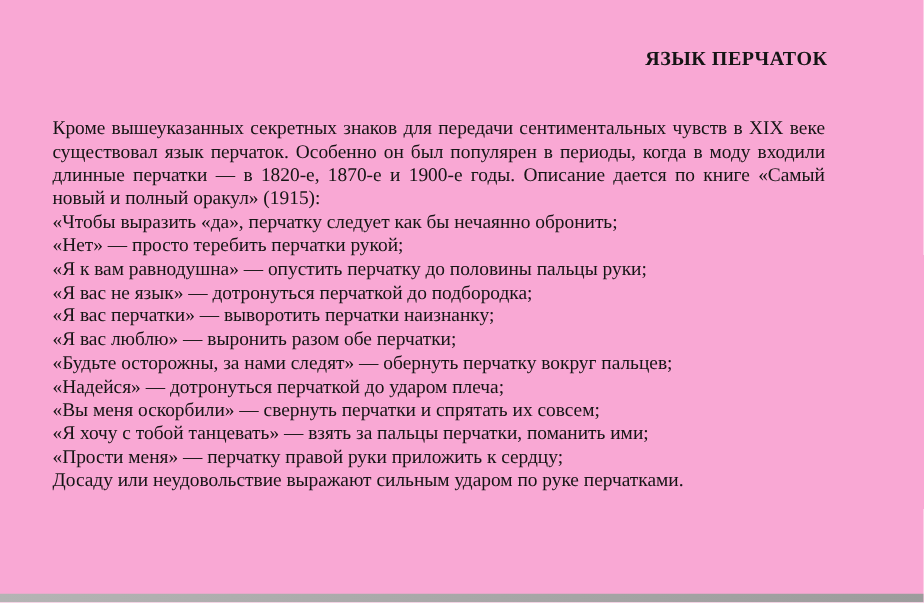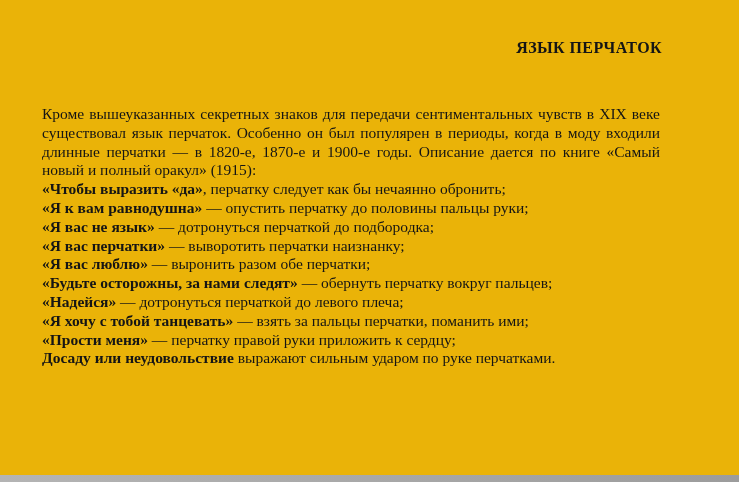--- a/index.html
+++ b/index.html
@@ -4,53 +4,53 @@
 <style>
   html, body {
     margin: 0;
     padding: 0;
     background: #ffffff;
   }
   .page {
     position: relative;
     width: 739px;
     height: 482px;
-    background: #eab308;
+    background: #f9a8d4;
     overflow: hidden;
     font-family: "Liberation Serif", "DejaVu Serif", serif;
     color: #151515;
   }
   .title {
     position: absolute;
     top: 39px;
     left: 42px;
     width: 620px;
     margin: 0;
     text-align: right;
     font-size: 16px;
     font-weight: bold;
     letter-spacing: 0.4px;
   }
   .content {
     position: absolute;
-    top: 105px;
+    top: 94px;
     left: 42px;
     width: 618px;
     font-size: 15.5px;
     line-height: 18.8px;
   }
   .intro {
     margin: 0;
     text-align: justify;
   }
   .entry {
     margin: 0;
   }
   .entry b {
-    font-weight: bold;
+    font-weight: normal;
   }
   .scan-shadow {
     position: absolute;
     left: 0;
     right: 0;
     bottom: 0;
     height: 7px;
     background: linear-gradient(to right, #b4b4b4, #9c9c9c);
   }
 </style>
@@ -58,26 +58,28 @@
 <body>
 
 <div class="page">
 
   <h1 class="title">ЯЗЫК ПЕРЧАТОК</h1>
 
   <div class="content">
     <p class="intro">Кроме вышеуказанных секретных знаков для передачи сентиментальных чувств в XIX веке существовал язык перчаток. Особенно он был популярен в периоды, когда в моду входили длинные перчатки — в 1820-е, 1870-е и 1900-е годы. Описание дается по книге «Самый новый и полный оракул» (1915):</p>
 
     <p class="entry"><b>«Чтобы выразить «да»</b><span>, перчатку следует как бы нечаянно обронить;</span></p>
+    <p class="entry"><b>«Нет»</b><span> — просто теребить перчатки рукой;</span></p>
     <p class="entry"><b>«Я к вам равнодушна»</b><span> — опустить перчатку до половины пальцы руки;</span></p>
     <p class="entry"><b>«Я вас не язык»</b><span> — дотронуться перчаткой до подбородка;</span></p>
     <p class="entry"><b>«Я вас перчатки»</b><span> — выворотить перчатки наизнанку;</span></p>
     <p class="entry"><b>«Я вас люблю»</b><span> — выронить разом обе перчатки;</span></p>
     <p class="entry"><b>«Будьте осторожны, за нами следят»</b><span> — обернуть перчатку вокруг пальцев;</span></p>
-    <p class="entry"><b>«Надейся»</b><span> — дотронуться перчаткой до левого плеча;</span></p>
+    <p class="entry"><b>«Надейся»</b><span> — дотронуться перчаткой до ударом плеча;</span></p>
+    <p class="entry"><b>«Вы меня оскорбили»</b><span> — свернуть перчатки и спрятать их совсем;</span></p>
     <p class="entry"><b>«Я хочу с тобой танцевать»</b><span> — взять за пальцы перчатки, поманить ими;</span></p>
     <p class="entry"><b>«Прости меня»</b><span> — перчатку правой руки приложить к сердцу;</span></p>
     <p class="entry"><b>Досаду или неудовольствие</b><span> выражают сильным ударом по руке перчатками.</span></p>
   </div>
 
   <div class="scan-shadow"></div>
 
 </div>
 
 </body></html>

